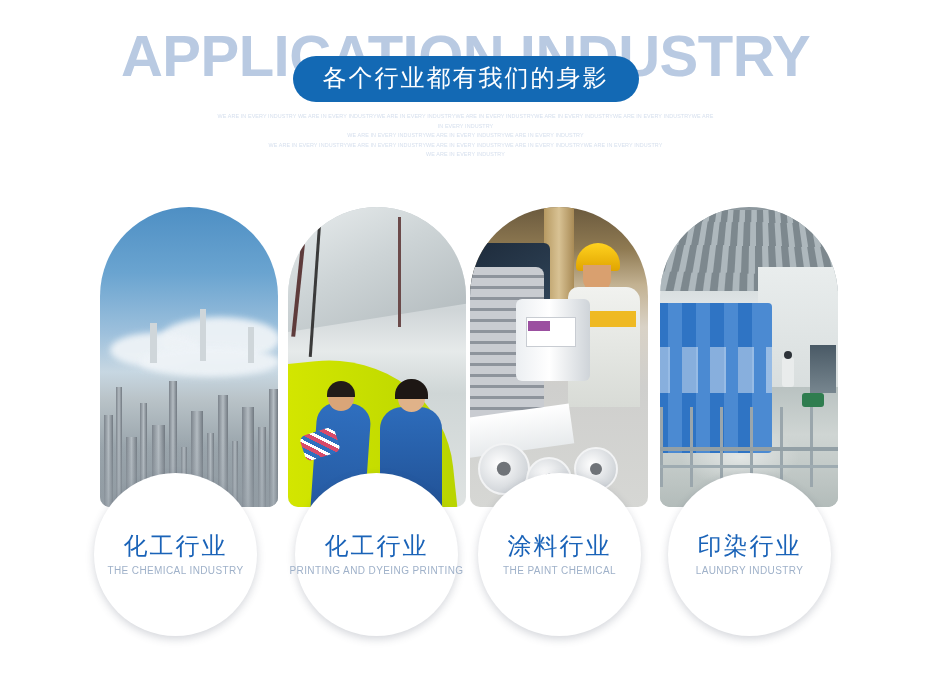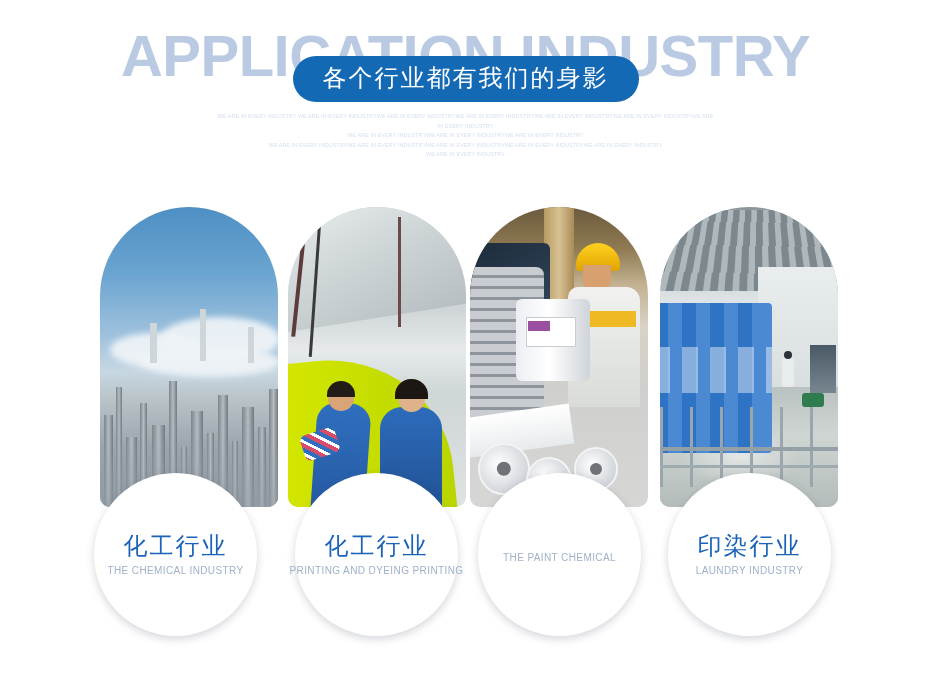--- a/index.html
+++ b/index.html
@@ -335,19 +335,20 @@
   <div class="cn">化工行业</div>
   <div class="en">THE CHEMICAL INDUSTRY</div>
 </div>
 
 <div class="circle" style="left:295px;">
   <div class="cn">化工行业</div>
   <div class="en">PRINTING AND DYEING PRINTING</div>
 </div>
 
 <div class="circle" style="left:478px;">
+  <div class="cn">涂料行业</div>
   <div class="en">THE PAINT CHEMICAL</div>
 </div>
 
 <div class="circle" style="left:668px;">
   <div class="cn">印染行业</div>
   <div class="en">LAUNDRY INDUSTRY</div>
 </div>
 
 </body></html>

